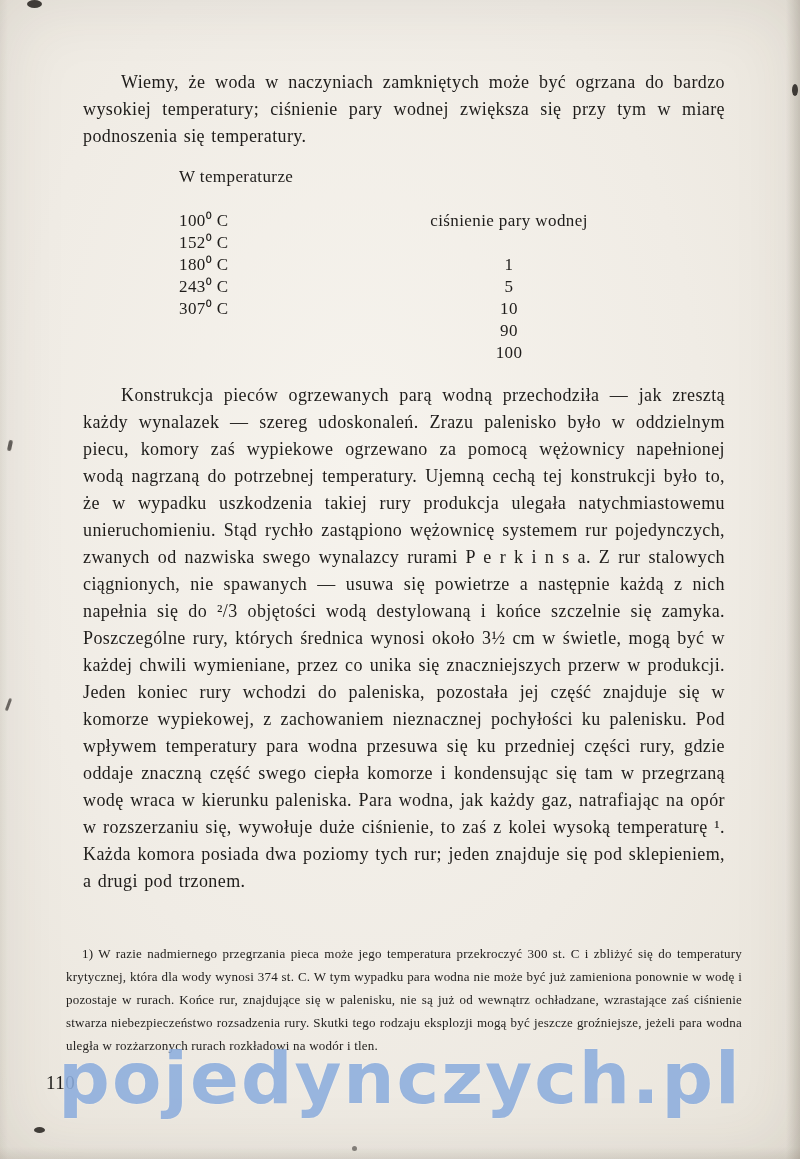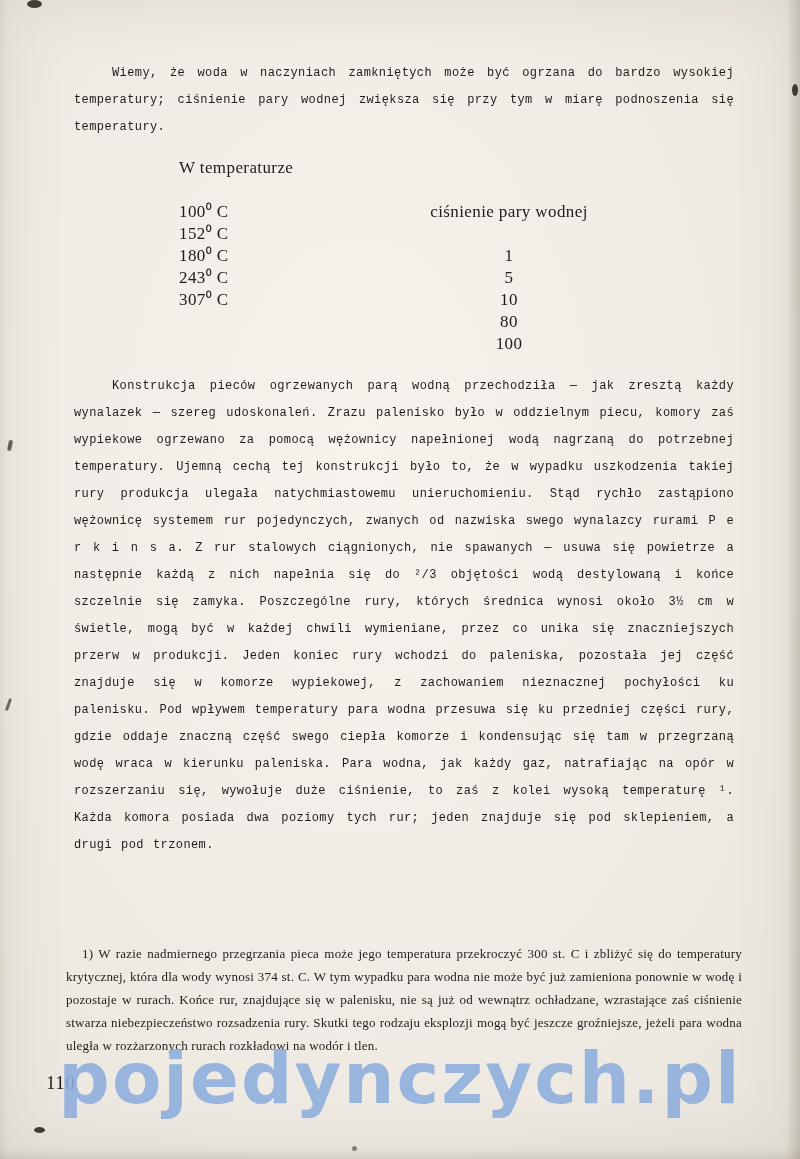--- a/index.html
+++ b/index.html
@@ -21,28 +21,27 @@
       radial-gradient(ellipse at 45% 40%, #f6f3ed 0%, #f0ece5 55%, #e9e4da 100%);
     box-shadow: inset 0 0 70px rgba(60,50,35,0.10);
   }
   .text-block {
     position: absolute;
     left: 70px;
     right: 62px;
     top: 56px;
   }
   .para {
-    font-size: 12px;
+    font-size: 18px;
     line-height: 27px;
     letter-spacing: 0.4px;
     word-spacing: 1.5px;
     text-align: justify;
     text-indent: 38px;
-    margin: 4px;
-    font-family: Liberation Mono, monospace;
+    margin: 13px;
   }
   .para-main {
     margin-top: 18px;
   }
   
   .data-table {
     display: flex;
     justify-content: center;
     margin: 16px auto 2px auto;
     font-size: 17px;
@@ -117,21 +116,21 @@
         <div class="dt-cell">243⁰ C</div>
         <div class="dt-cell">307⁰ C</div>
       </div>
       <div class="dt-col2">
         <div class="dt-header">
           <div>ciśnienie pary wodnej</div>
         </div>
         <div class="dt-cell">1</div>
         <div class="dt-cell">5</div>
         <div class="dt-cell">10</div>
-        <div class="dt-cell">80</div>
+        <div class="dt-cell">90</div>
         <div class="dt-cell">100</div>
       </div>
     </div>
 
     <p class="para para-main">Konstrukcja pieców ogrzewanych parą wodną przechodziła — jak zresztą każdy wynalazek — szereg udoskonaleń. Zrazu palenisko było w oddzielnym piecu, komory zaś wypiekowe ogrzewano za pomocą wężownicy napełnionej wodą nagrzaną do potrzebnej temperatury. Ujemną cechą tej konstrukcji było to, że w wypadku uszkodzenia takiej rury produkcja ulegała natychmiastowemu unieruchomieniu. Stąd rychło zastąpiono wężownicę systemem rur pojedynczych, zwanych od nazwiska swego wynalazcy rurami P e r k i n s a. Z rur stalowych ciągnionych, nie spawanych — usuwa się powietrze a następnie każdą z nich napełnia się do ²/3 objętości wodą destylowaną i końce szczelnie się zamyka. Poszczególne rury, których średnica wynosi około 3½ cm w świetle, mogą być w każdej chwili wymieniane, przez co unika się znaczniejszych przerw w produkcji. Jeden koniec rury wchodzi do paleniska, pozostała jej część znajduje się w komorze wypiekowej, z zachowaniem nieznacznej pochyłości ku palenisku. Pod wpływem temperatury para wodna przesuwa się ku przedniej części rury, gdzie oddaje znaczną część swego ciepła komorze i kondensując się tam w przegrzaną wodę wraca w kierunku paleniska. Para wodna, jak każdy gaz, natrafiając na opór w rozszerzaniu się, wywołuje duże ciśnienie, to zaś z kolei wysoką temperaturę ¹. Każda komora posiada dwa poziomy tych rur; jeden znajduje się pod sklepieniem, a drugi pod trzonem.</p>
 
   </div>
 
   <div class="footnote">1) W razie nadmiernego przegrzania pieca może jego temperatura przekroczyć 300 st. C i zbliżyć się do temperatury krytycznej, która dla wody wynosi 374 st. C. W tym wypadku para wodna nie może być już zamieniona ponownie w wodę i pozostaje w rurach. Końce rur, znajdujące się w palenisku, nie są już od wewnątrz ochładzane, wzrastające zaś ciśnienie stwarza niebezpieczeństwo rozsadzenia rury. Skutki tego rodzaju eksplozji mogą być jeszcze groźniejsze, jeżeli para wodna uległa w rozżarzonych rurach rozkładowi na wodór i tlen.</div>
 

